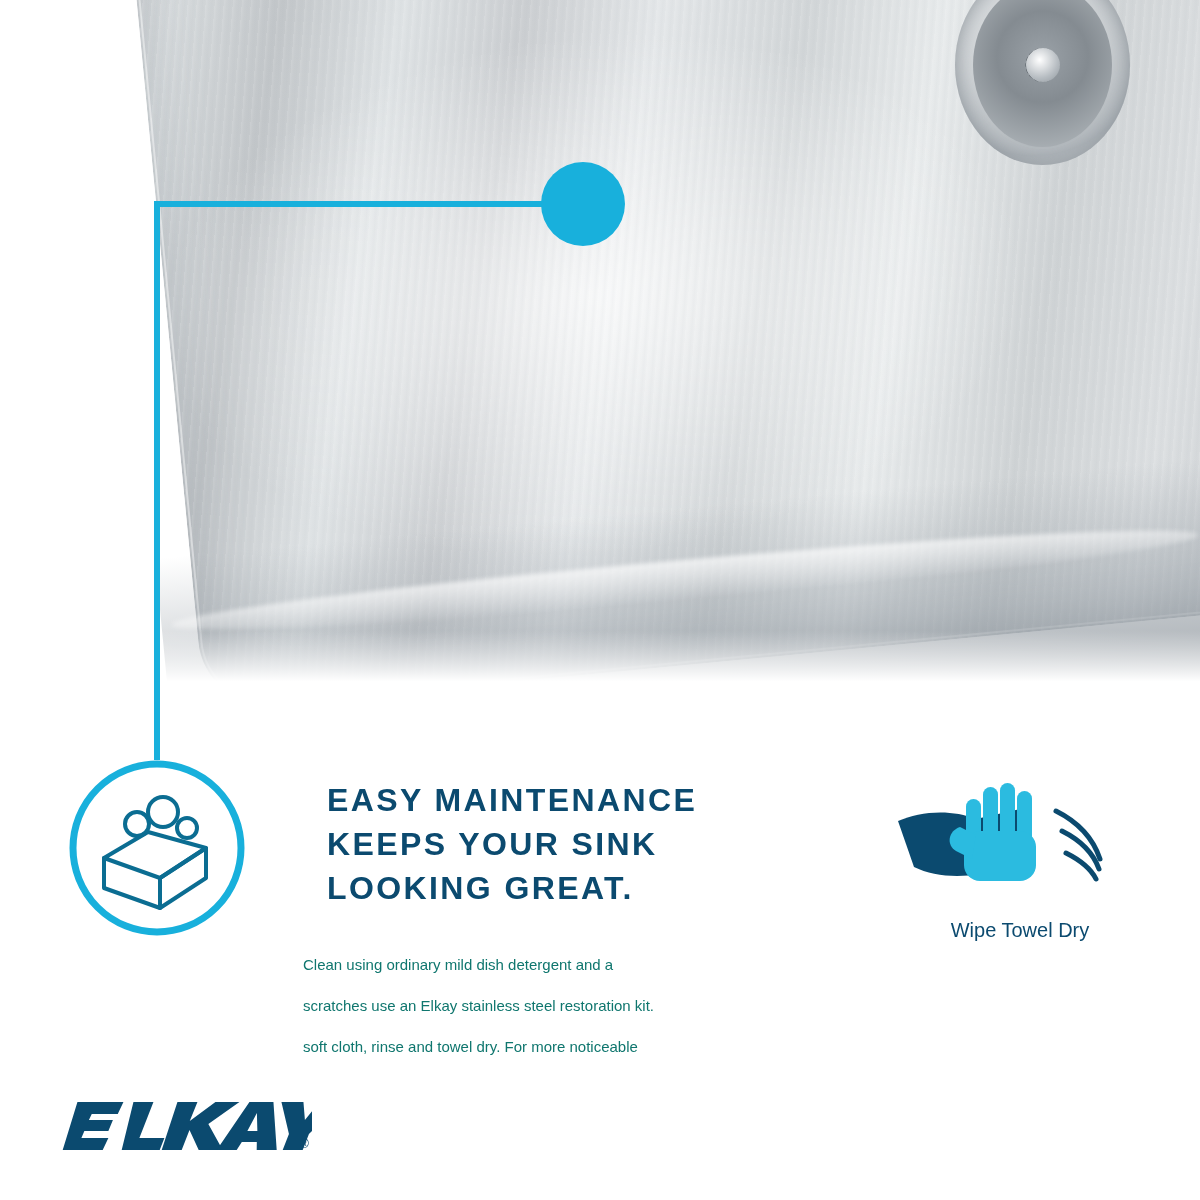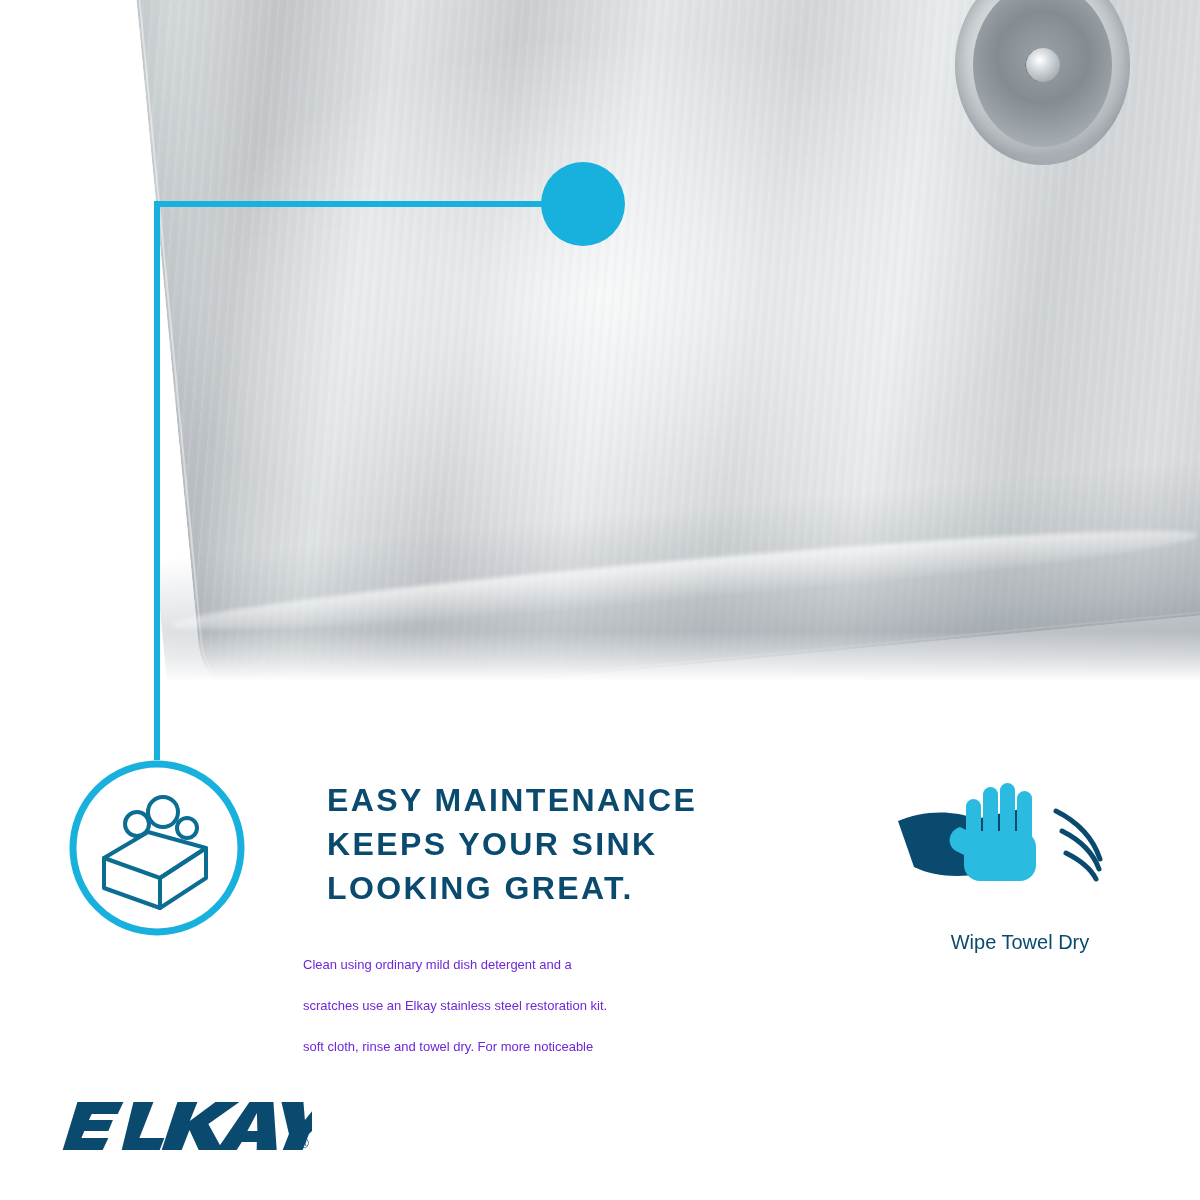--- a/index.html
+++ b/index.html
@@ -175,35 +175,34 @@
     letter-spacing: 2.4px;
     line-height: 44px;
     text-transform: uppercase;
     margin-left: 24px;
   }
   .body-copy {
     position: absolute;
     left: 303px;
     top: 944px;
     width: 600px;
-    color: #6d28d9;
-    font-size: 13px;
+    color: #0f766e;
+    font-size: 15px;
     line-height: 41px;
   }
 
   
   .wipe-block {
     position: absolute;
     left: 880px;
     top: 775px;
     width: 280px;
     text-align: center;
   }
   .wipe-caption {
-    margin-top: 12px;
     color: #0b4a6f;
     font-size: 20px;
   }
 
   
   .logo {
     position: absolute;
     left: 62px;
     top: 1098px;
     width: 250px;

